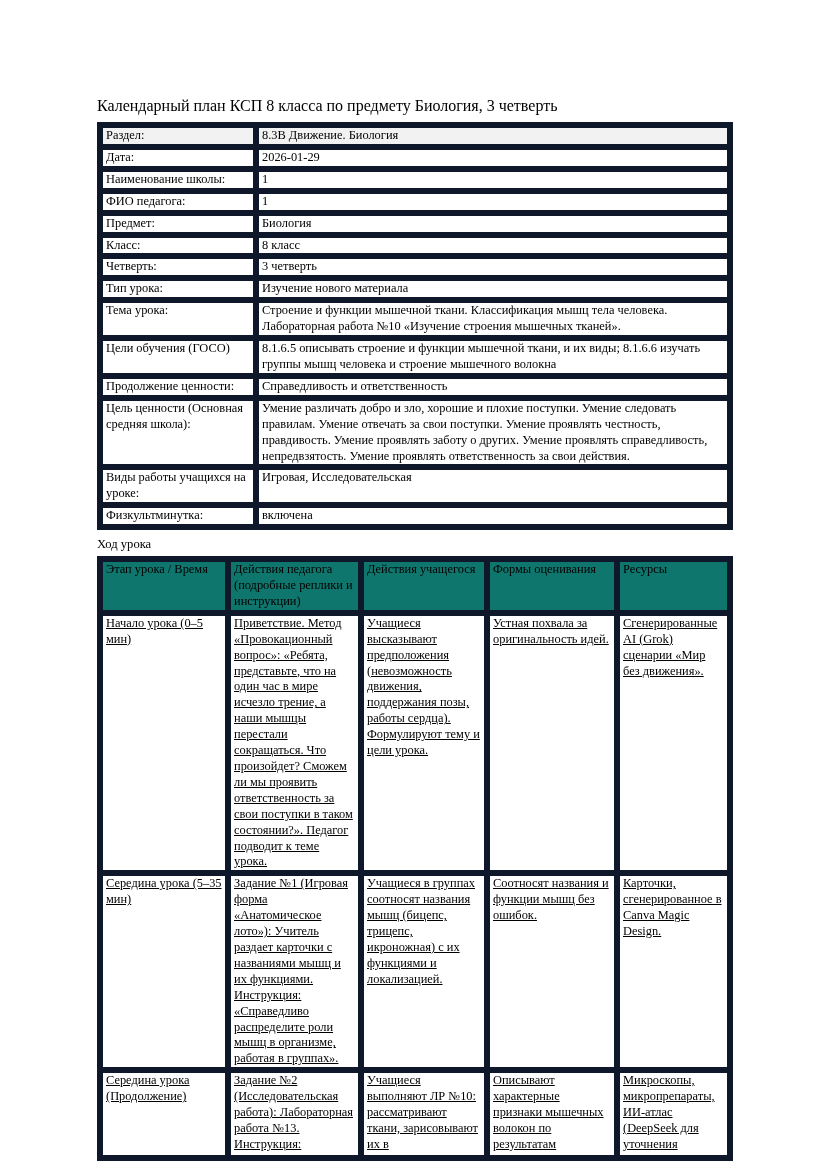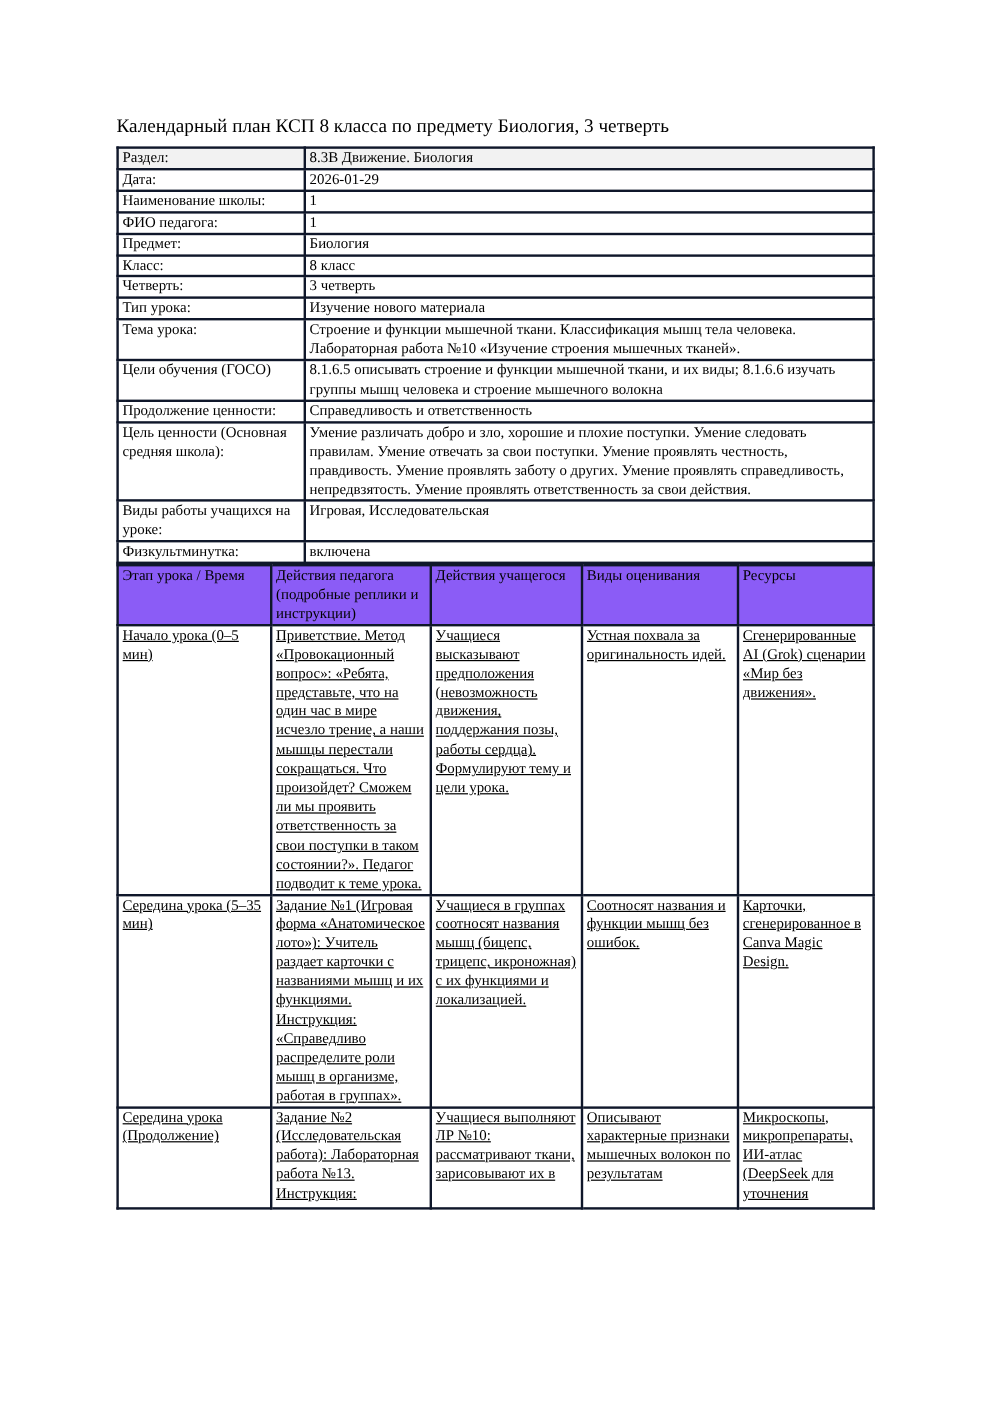--- a/index.html
+++ b/index.html
@@ -21,38 +21,38 @@
     line-height: 14px;
     margin: 0 0 9px 0;
     white-space: nowrap;
   }
   table {
     border-collapse: collapse;
     table-layout: fixed;
     width: 630px;
   }
   td, th {
-    border: 2px solid #0f172a;
+    border: 6px solid #0f172a;
     font-size: 12.4px;
     font-weight: normal;
     line-height: 15.9px;
     padding: 0 3px;
     vertical-align: top;
     text-align: left;
     overflow-wrap: break-word;
   }
   .info-table .c-label { width: 156px; }
   .info-table .c-value { width: 474px; }
   tr.shaded { background: #f2f2f2; }
   .section-heading {
     font-size: 12.6px;
     line-height: 14px;
     margin: 7px 0 5px 0;
   }
-  .lesson-table thead tr { background: #8b5cf6; border-radius: 23px; }
+  .lesson-table thead tr { background: #0f766e; border-radius: 23px; }
   .lesson-table .c1 { width: 128px; }
   .lesson-table .c2 { width: 133px; }
   .lesson-table .c3 { width: 126px; }
   .lesson-table .c4 { width: 130px; }
   .lesson-table .c5 { width: 113px; }
   .cwrap { overflow: hidden; text-decoration: underline; }
   tr.clipped .cwrap { height: 82px; }
 </style>
 </head>
 <body>
@@ -119,35 +119,36 @@
           <td>Виды работы учащихся на уроке:</td>
           <td>Игровая, Исследовательская</td>
         </tr>
         <tr>
           <td>Физкультминутка:</td>
           <td>включена</td>
         </tr>
       </tbody>
   </table>
 
+  <div class="section-heading">Ход урока</div>
 
   <table class="lesson-table">
     <colgroup>
       <col class="c1">
         <col class="c2">
         <col class="c3">
         <col class="c4">
         <col class="c5">
     </colgroup>
     <thead>
       <tr>
           <th>Этап урока / Время</th>
           <th>Действия педагога (подробные реплики и инструкции)</th>
           <th>Действия учащегося</th>
-          <th>Виды оценивания</th>
+          <th>Формы оценивания</th>
           <th>Ресурсы</th>
         </tr>
     </thead>
     <tbody>
         <tr>
           <td>
             <div class="cwrap">Начало урока (0–5 мин)</div>
           </td>
           <td>
             <div class="cwrap">Приветствие. Метод «Провокационный вопрос»: «Ребята, представьте, что на один час в мире исчезло трение, а наши мышцы перестали сокращаться. Что произойдет? Сможем ли мы проявить ответственность за свои поступки в таком состоянии?». Педагог подводит к теме урока.</div>

